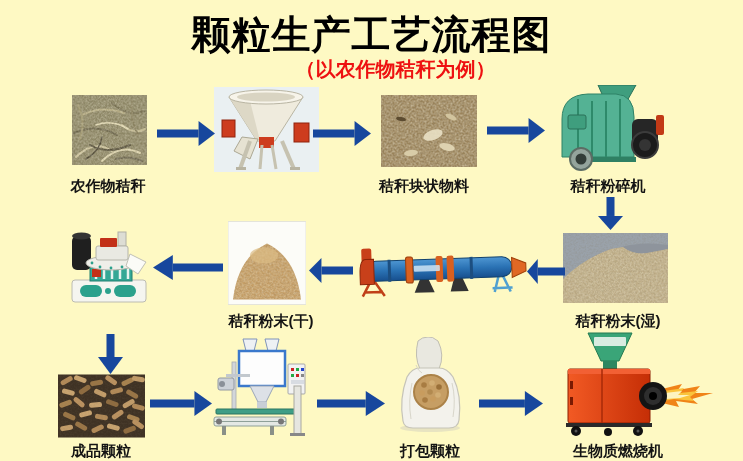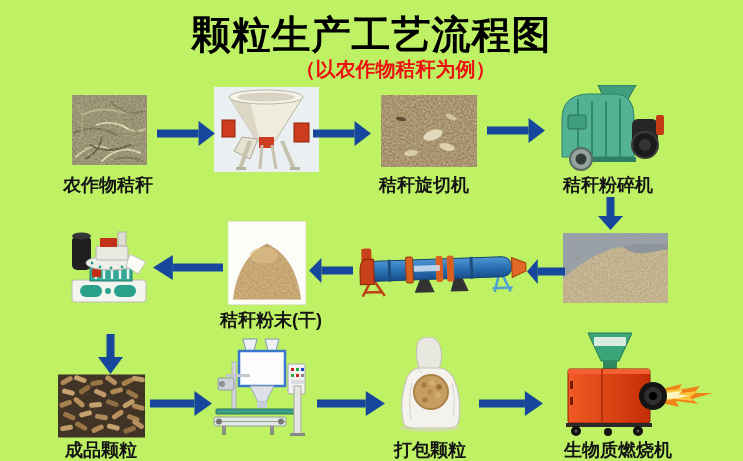--- a/index.html
+++ b/index.html
@@ -1,24 +1,24 @@
 <!DOCTYPE html>
 <html><head>
 <meta charset="utf-8">
 <style>
   html,body{margin:0;padding:0;}
   body{font-family:"Liberation Sans","DejaVu Sans",sans-serif;}
-  #stage{position:relative;width:743px;height:461px;background:#bef264;overflow:hidden;}
+  #stage{position:relative;width:743px;height:461px;background:#fef9c3;overflow:hidden;}
   #title{position:absolute;top:8px;left:0;width:743px;text-align:center;
          font-size:39px;font-weight:700;color:#000;letter-spacing:1px;}
   #subtitle{position:absolute;top:56px;left:0;width:743px;text-align:center;
          font-size:20px;font-weight:700;color:#ee1111;padding-left:24px;}
   .node{position:absolute;}
   .node svg{display:block;width:100%;height:100%;}
-  .nlabel{position:absolute;font-size:18px;font-weight:700;color:#141414;
+  .nlabel{position:absolute;font-size:15px;font-weight:700;color:#141414;
           text-align:center;line-height:17px;white-space:nowrap;}
   .arr{position:absolute;color:#17479d;}
   .arr svg{display:block;width:100%;height:100%;}
   .arr.l svg{transform:scaleX(-1);}
   
   #n-straw  {left:72px; top:95px; width:75px; height:70px;}
   #n-cutter {left:214px;top:87px; width:105px;height:85px;}
   #n-chunks {left:381px;top:95px; width:96px; height:72px;}
   #n-crusher{left:548px;top:85px; width:118px;height:88px;}
   #n-wet    {left:563px;top:233px;width:105px;height:70px;}
@@ -365,23 +365,24 @@
       <rect x="8" y="92" width="86" height="4" fill="#2a2a2a"></rect>
       <circle cx="18" cy="100" r="5" fill="#111"></circle>
         <circle cx="80" cy="100" r="5" fill="#111"></circle>
         <circle cx="50" cy="101" r="4" fill="#111"></circle>
       <circle cx="18" cy="100" r="1.5" fill="#555"></circle>
         <circle cx="80" cy="100" r="1.5" fill="#555"></circle>
     </svg>
   </div>
 
   <div class="nlabel" id="l1">农作物秸秆</div>
-  <div class="nlabel" id="l3">秸秆旋切机</div>
+  <div class="nlabel" id="l3">秸秆块状物料</div>
   <div class="nlabel" id="l4">秸秆粉碎机</div>
   <div class="nlabel" id="l6">秸秆粉末(干)</div>
+  <div class="nlabel" id="l8">秸秆粉末(湿)</div>
   <div class="nlabel" id="l9">成品颗粒</div>
   <div class="nlabel" id="l10">包装称</div>
   <div class="nlabel" id="l11">打包颗粒</div>
   <div class="nlabel" id="l12">生物质燃烧机</div>
 
   <div class="arr" id="a1">
     <svg viewBox="0 0 60 25" preserveAspectRatio="none">
         <rect x="0" y="8.5" width="43" height="8" fill="currentColor"></rect>
         <polygon points="43,0 60,12.5 43,25" fill="currentColor"></polygon>
       </svg>

